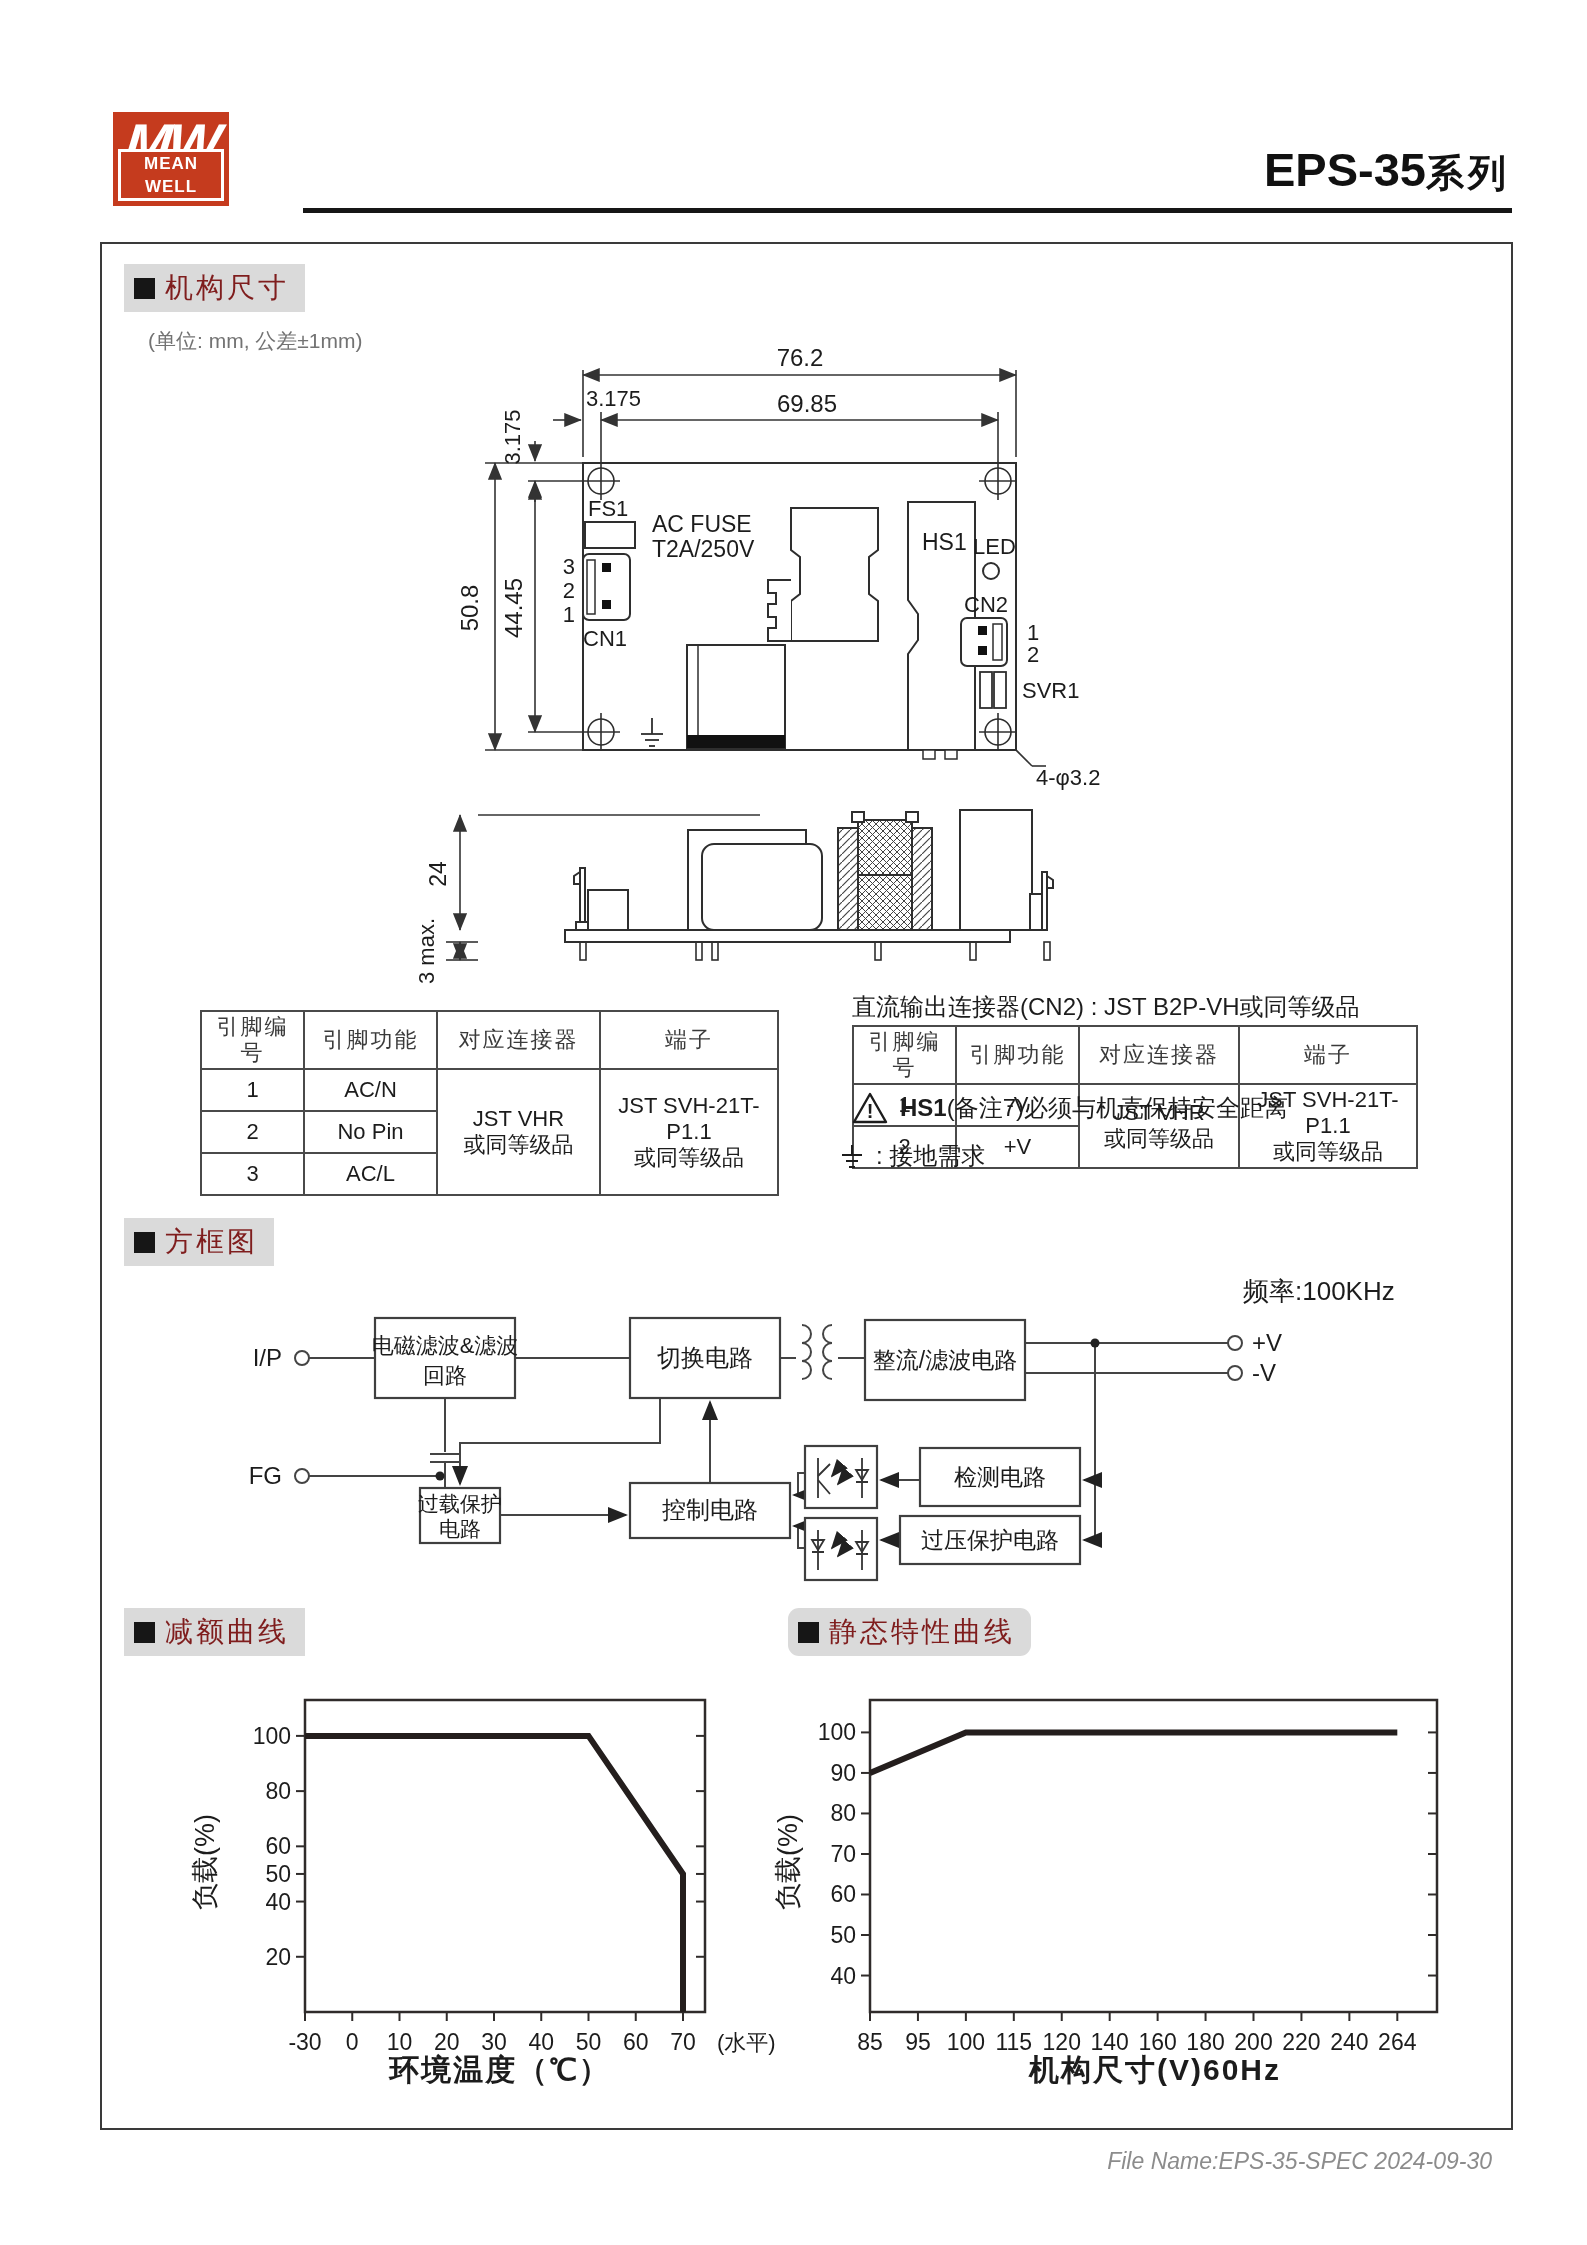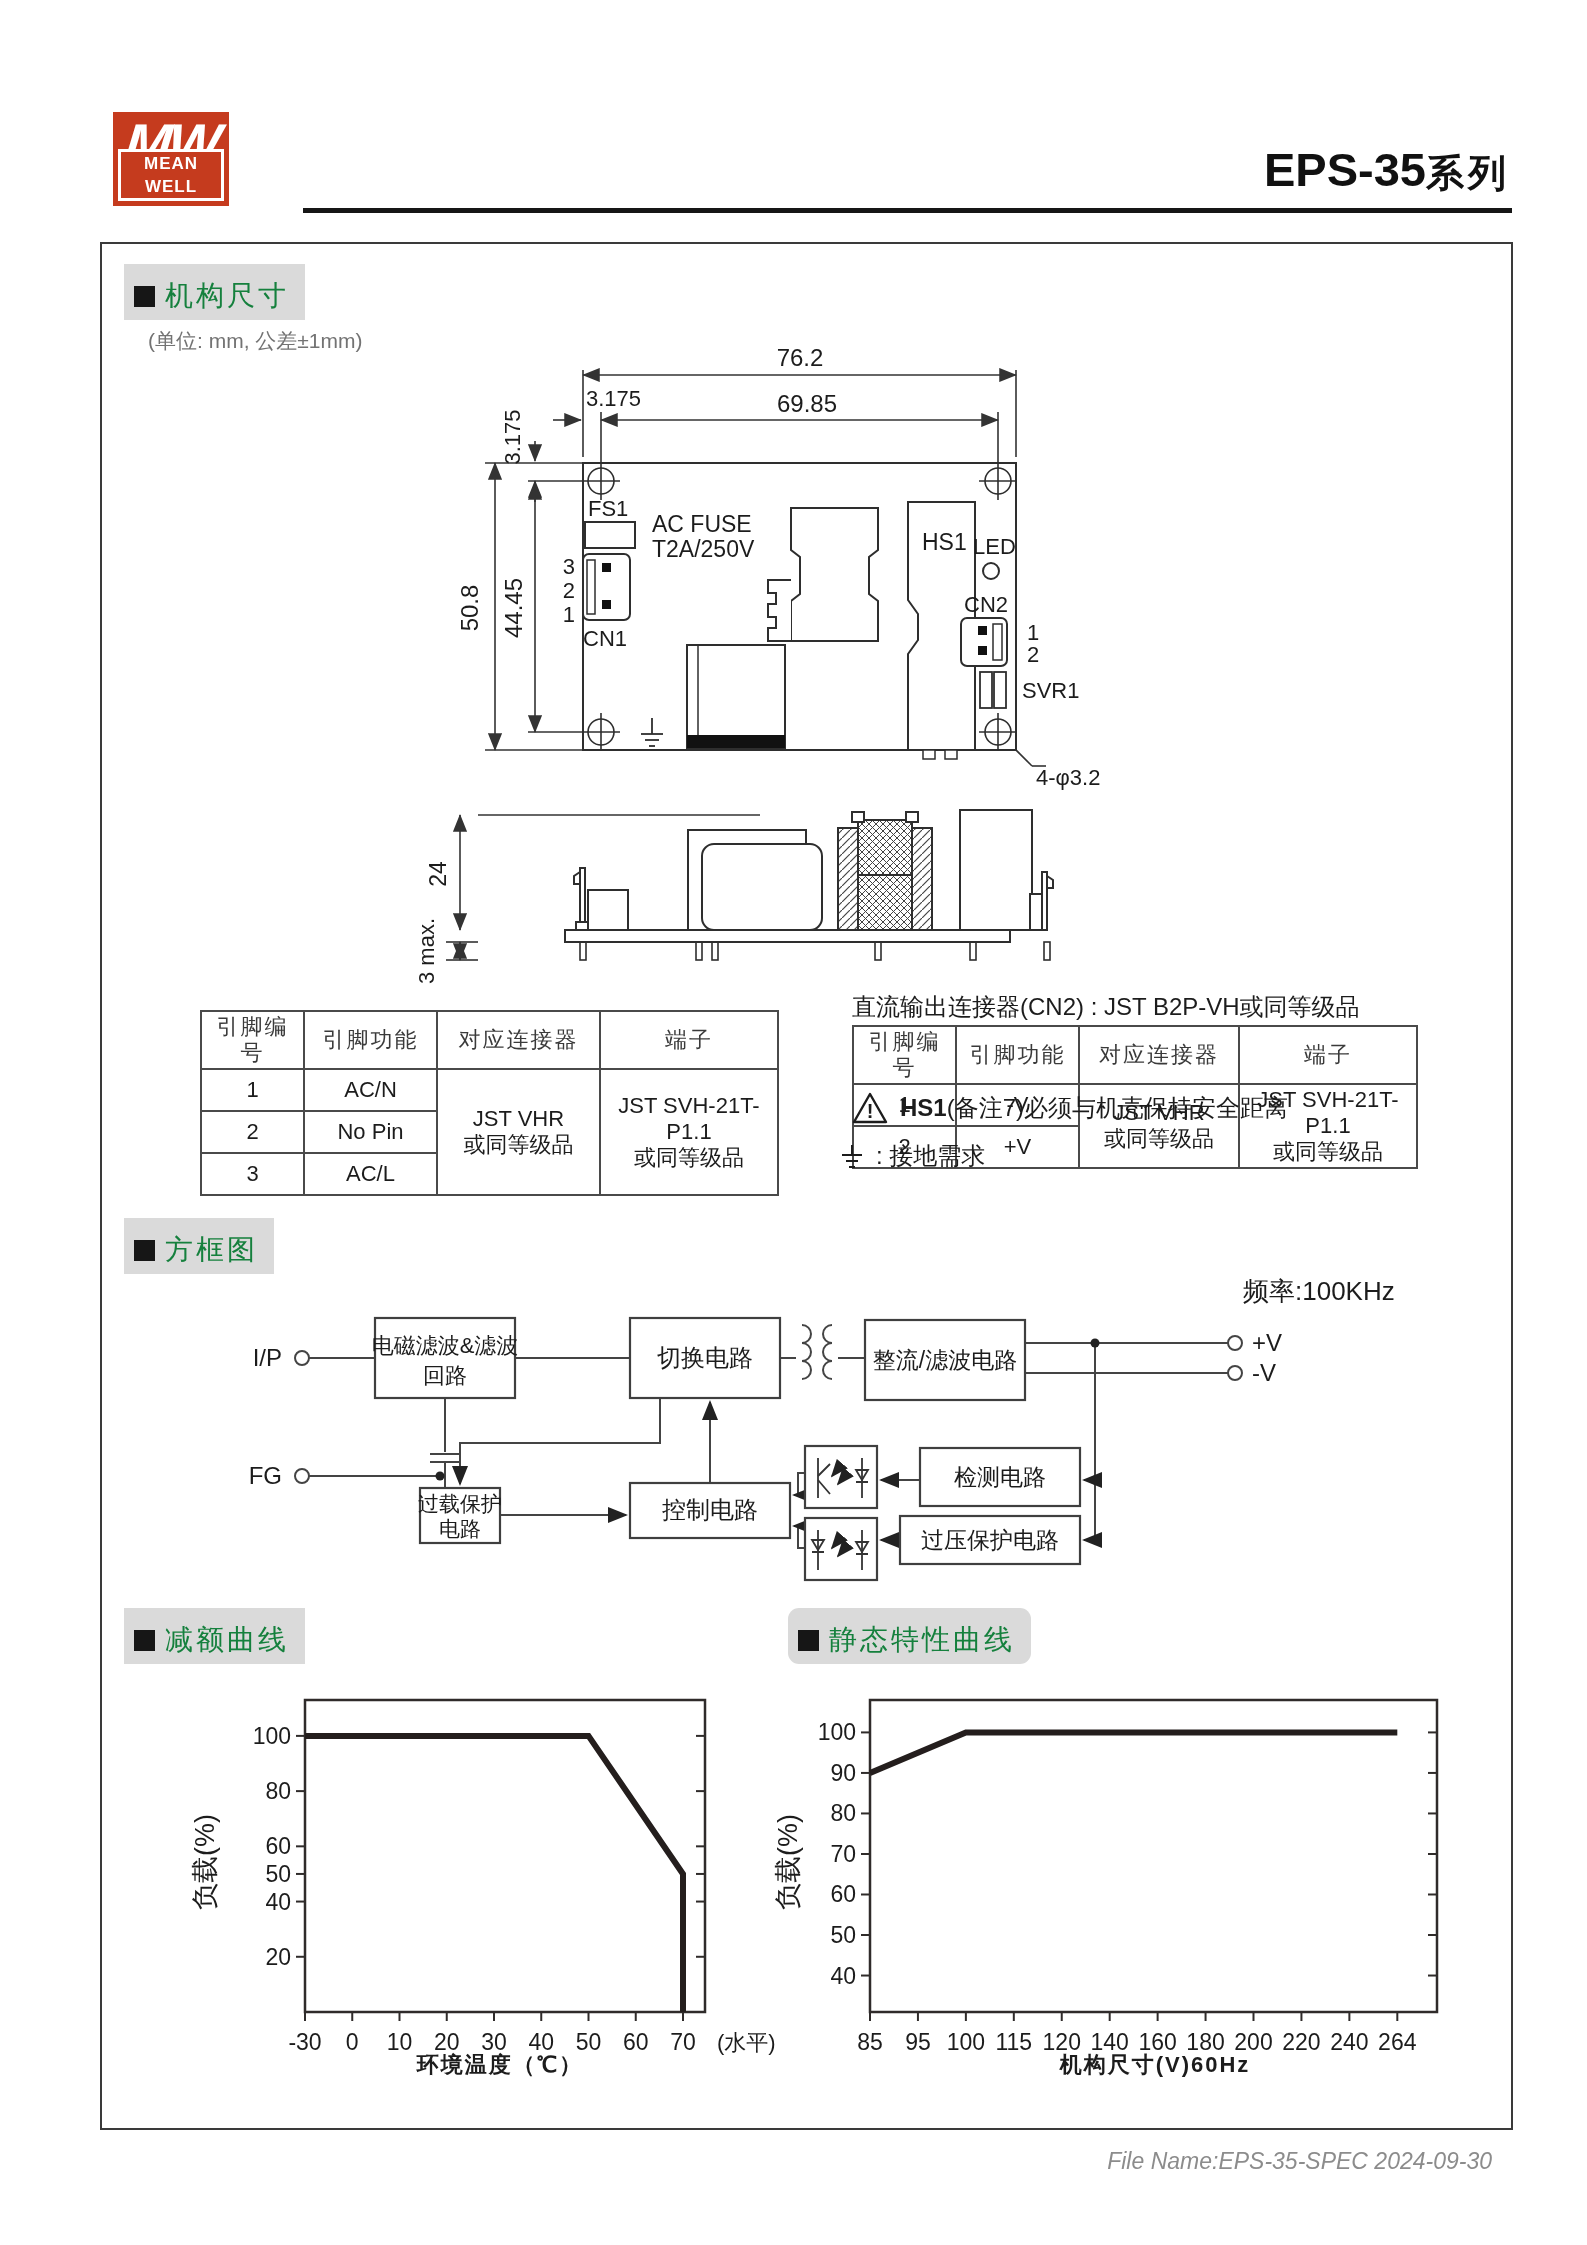--- a/index.html
+++ b/index.html
@@ -14,35 +14,35 @@
               background:#c53b1e;color:#fff;font-weight:bold;font-size:17px;
               letter-spacing:1px;line-height:23px;}
   .title{left:308px;top:150px;font-size:40px;font-weight:bold;letter-spacing:8px;color:#111;}
   .series{right:77px;top:142px;color:#111;white-space:nowrap;}
   .series .big{font-size:47px;font-weight:bold;letter-spacing:0;}
   .series .suf{font-size:38px;font-weight:bold;letter-spacing:4px;}
   .rule{left:303px;top:208px;width:1209px;height:5px;background:#161616;}
   .frame{left:100px;top:242px;width:1409px;height:1884px;border:2px solid #3a3a3a;}
   
   .sech{display:flex;align-items:center;gap:10px;background:#dadada;
-        padding:13px 16px 5px 10px;font-size:28px;letter-spacing:3px;color:#15803d;}
+        padding:5px 16px 5px 10px;font-size:28px;letter-spacing:3px;color:#7f1d1d;}
   .sech .sq{width:21px;height:21px;background:#161616;display:inline-block;}
   .note{font-size:21px;color:#737373;margin-top:10px;}
   
   .ctitle{font-size:24px;color:#1c1c1c;white-space:nowrap;}
   table.ctable{border-collapse:collapse;}
   table.ctable td{border:2px solid #4a4a4a;text-align:center;vertical-align:middle;
        font-size:22px;color:#1c1c1c;padding:2px 6px;line-height:26px;}
   table.ctable td.h{color:#3a3a3a;letter-spacing:2px;height:38px;}
   table.ctable td.d{height:36px;}
   svg{font-family:"Liberation Sans",sans-serif;}
   svg text{fill:#1c1c1c;}
   .noteline{display:flex;align-items:center;gap:12px;font-size:24px;color:#1c1c1c;}
   .vlab{font-size:27px;color:#1c1c1c;text-align:center;transform:rotate(-90deg);}
-  .xlab{font-size:22px;color:#1c1c1c;text-align:center;font-weight:600;letter-spacing:2px;}
+  .xlab{font-size:30px;color:#1c1c1c;text-align:center;font-weight:600;letter-spacing:2px;}
   .footer{font-size:23px;font-style:italic;color:#8c8c8c;white-space:nowrap;}
 </style>
 </head>
 <body>
 
 <div class="page">
 
   <div class="abs logo">
     <span class="mw">MW</span>
     <span class="band">MEAN WELL</span>

